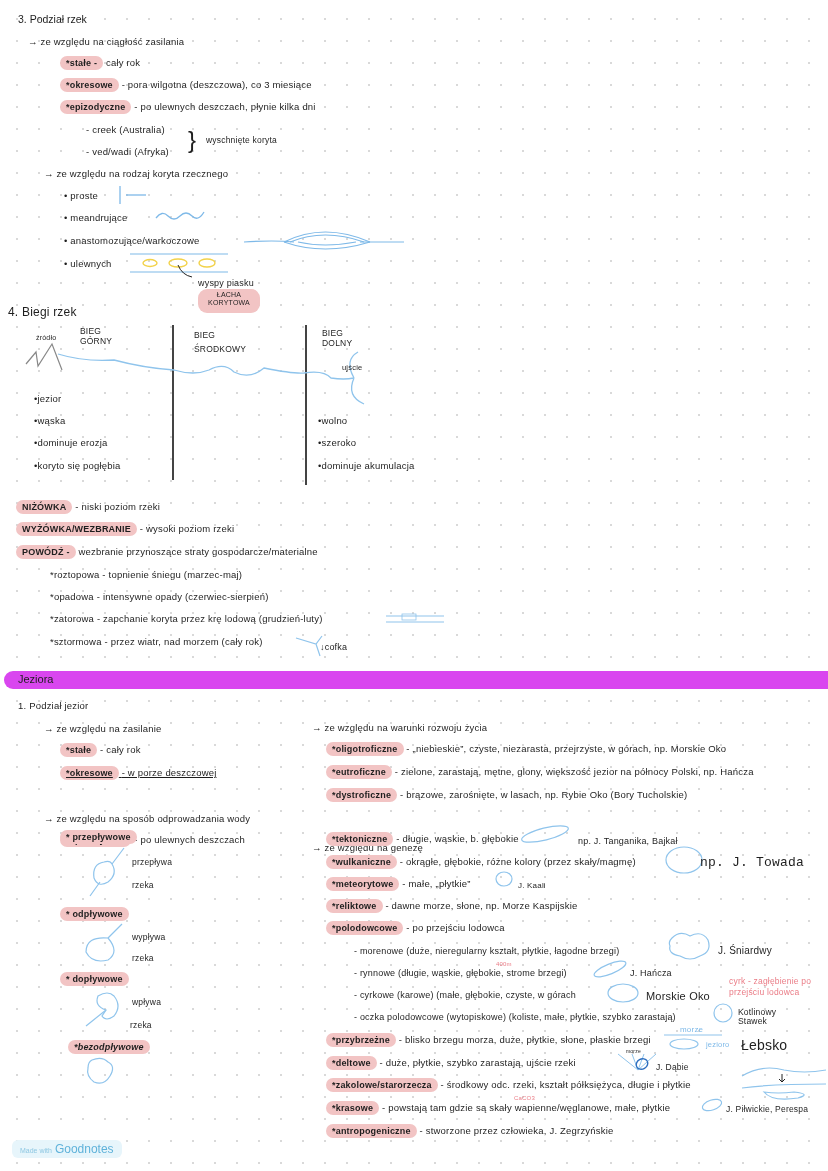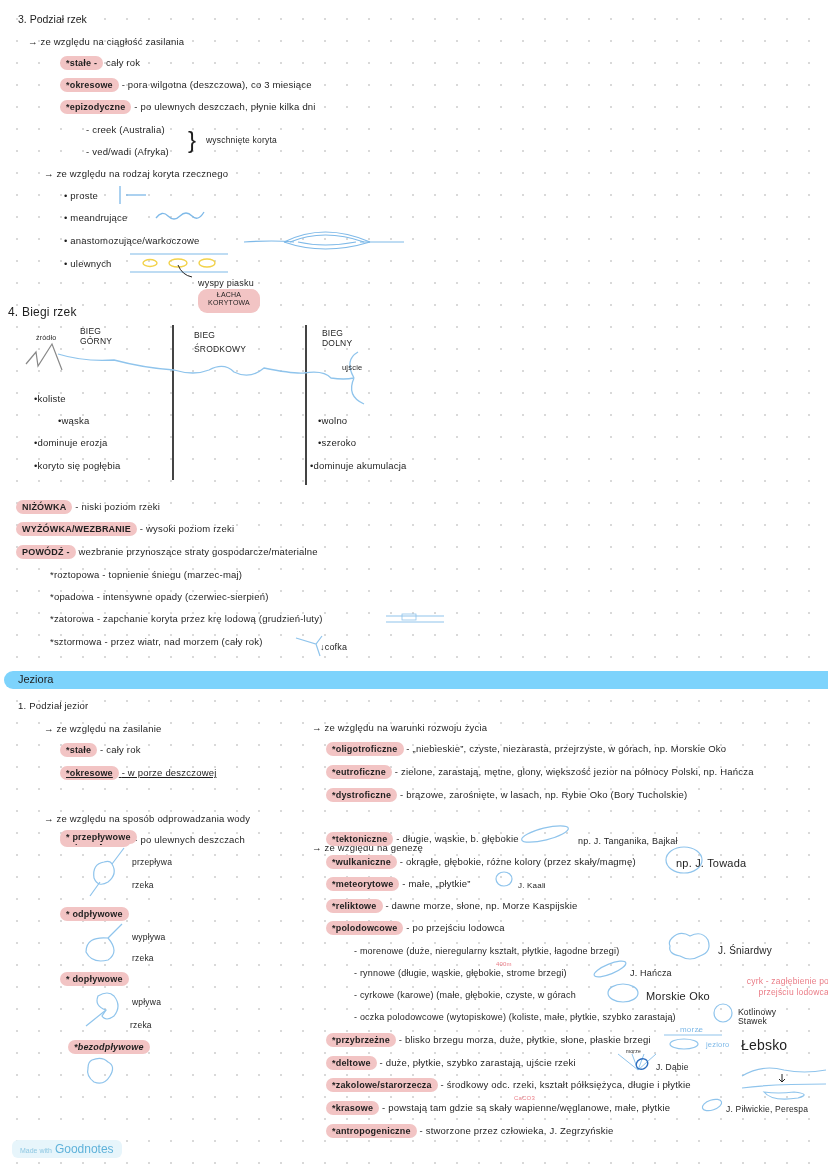--- a/index.html
+++ b/index.html
@@ -3,23 +3,23 @@
 <meta charset="utf-8">
 <style>
   html,body{margin:0;padding:0;}
   body{width:828px;height:1171px;position:relative;overflow:hidden;background:#fff;
     background-image:radial-gradient(circle,#d9d9d9 0.9px,transparent 1.2px);
     background-size:22px 22px;background-position:6px 8px;
     font-family:"Liberation Sans",sans-serif;color:#1e1e1e;}
   .t{position:absolute;white-space:nowrap;font-size:9.5px;line-height:12px;letter-spacing:0.2px;}
   .h{position:absolute;white-space:nowrap;font-size:10.5px;line-height:13px;}
   .pill{background:#f2c4c4;border-radius:9px;padding:2px 6px;font-weight:bold;font-size:9px;}
-  .banner{position:absolute;left:4px;top:671px;width:824px;height:18px;background:#7dd3fc;border-radius:9px 0 0 9px;}
+  .banner{position:absolute;left:4px;top:671px;width:824px;height:18px;background:#d946ef;border-radius:9px 0 0 9px;}
   .banner span{position:absolute;left:14px;top:2px;font-size:11px;}
-  .red{color:#ea7c86;text-align:right;}
+  .red{color:#ea7c86;}
   .blue{color:#7eb9e8;}
   .badge{position:absolute;left:12px;top:1140px;height:18px;padding:0 8px;border-radius:6px;background:#e7f5fb;
     font-size:7px;line-height:18px;color:#8ec7e2;}
   .badge b{font-size:12px;font-weight:normal;color:#5fb2da;margin-left:3px;}
   svg{position:absolute;overflow:visible;}
   .vline{position:absolute;width:2px;background:#444;}
 </style>
 </head>
 <body>
 
@@ -81,27 +81,27 @@
 <div class="t" style="left:322px;top:328px;font-size:8.5px;width:40px;white-space:normal;line-height:10px;">BIEG DOLNY</div>
 <div class="vline" style="left:172px;top:325px;height:155px;"></div>
 <div class="vline" style="left:305px;top:325px;height:160px;"></div>
 <svg style="left:24px;top:340px;" width="340" height="70">
   <path d="M2 24 L12 12 L14 26 L28 4 L38 30" fill="none" stroke="#888" stroke-width="1.2"></path>
   <path d="M34 14 Q60 22 90 20 Q120 28 150 30 Q170 36 185 30 Q200 22 210 32 Q226 40 240 28 Q270 34 280 33 Q300 30 307 38 Q320 40 330 38" fill="none" stroke="#8fc4ec" stroke-width="1.3"></path>
   <path d="M330 38 Q320 20 334 12 M330 38 Q322 56 340 64" fill="none" stroke="#8fc4ec" stroke-width="1.3"></path>
 </svg>
 <div class="t" style="left:342px;top:362px;font-size:7.5px;">ujście</div>
 
-<div class="t" style="left:34px;top:393px;">•koliste</div>
-<div class="t" style="left:34px;top:415px;margin-left:24px;">•wąska</div>
+<div class="t" style="left:34px;top:393px;">•jezior</div>
+<div class="t" style="left:34px;top:415px;">•wąska</div>
 <div class="t" style="left:34px;top:437px;">•dominuje erozja</div>
 <div class="t" style="left:34px;top:460px;">•koryto się pogłębia</div>
 <div class="t" style="left:318px;top:415px;">•wolno</div>
 <div class="t" style="left:318px;top:437px;">•szeroko</div>
-<div class="t" style="left:310px;top:460px;">•dominuje akumulacja</div>
+<div class="t" style="left:318px;top:460px;">•dominuje akumulacja</div>
 
 <div class="t" style="left:16px;top:501px;">
   <span class="pill">NIŻÓWKA</span>
   <span>- niski poziom rzeki</span>
 </div>
 <div class="t" style="left:16px;top:523px;">
   <span class="pill">WYŻÓWKA/WEZBRANIE</span>
   <span>- wysoki poziom rzeki</span>
 </div>
 <div class="t" style="left:16px;top:546px;">
@@ -195,21 +195,21 @@
   </svg>
 <div class="t" style="left:578px;top:835px;font-size:9px;">np. J. Tanganika, Bajkał</div>
 
 <div class="t" style="left:326px;top:856px;">
   <span class="pill">*wulkaniczne</span>
   <span>- okrągłe, głębokie, różne kolory (przez skały/magmę)</span>
 </div>
 <svg style="left:664px;top:845px;" width="40" height="30">
     <ellipse cx="20" cy="15" rx="18" ry="13" fill="none" stroke="#8fc4ec" stroke-width="1.2"></ellipse>
   </svg>
-<div class="t" style="left:676px;top:857px;font-size:11px;">np. J. Towada</div>
+<div class="t" style="left:700px;top:857px;font-size:13px;font-family:Liberation Mono, monospace;">np. J. Towada</div>
 
 <div class="t" style="left:326px;top:878px;">
   <span class="pill">*meteorytowe</span>
   <span>- małe, „płytkie”</span>
 </div>
 <svg style="left:494px;top:870px;" width="20" height="18">
     <ellipse cx="10" cy="9" rx="8" ry="7" fill="none" stroke="#8fc4ec" stroke-width="1.2"></ellipse>
   </svg>
 <div class="t" style="left:518px;top:880px;font-size:8px;">J. Kaali</div>
 

